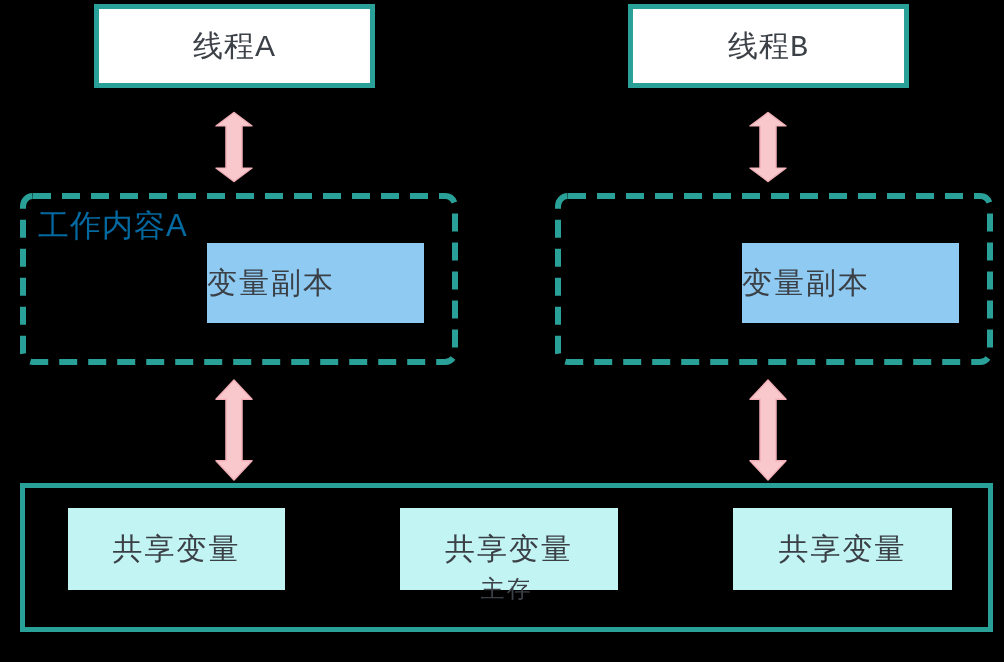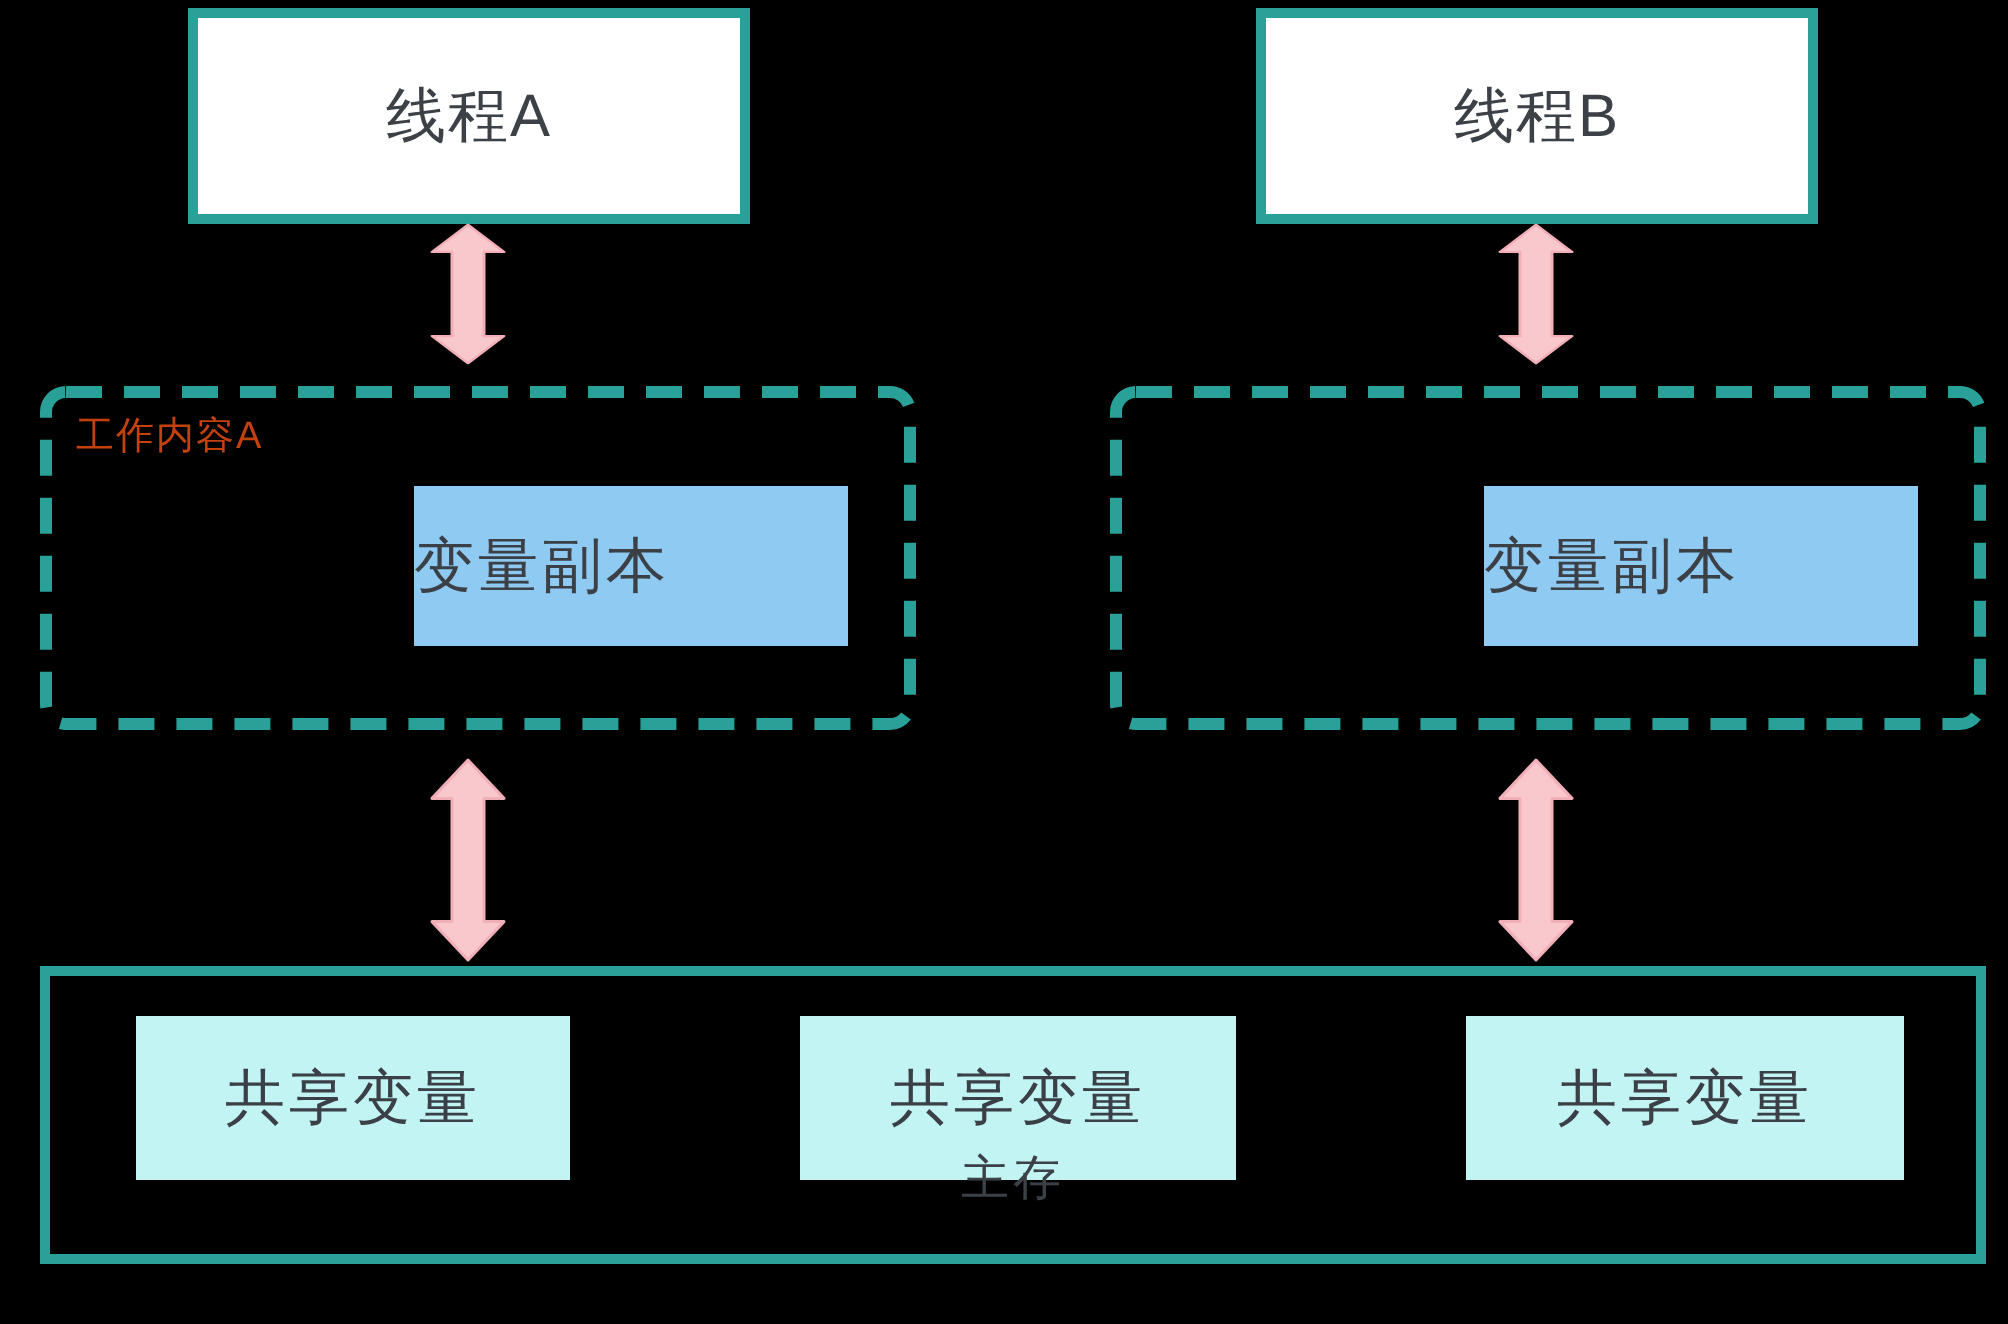--- a/index.html
+++ b/index.html
@@ -12,37 +12,37 @@
     position: relative;
     width: 1004px;
     height: 662px;
     background: #000000;
     overflow: hidden;
   }
   .abs { position: absolute; box-sizing: border-box; }
 
   
   .thread-box {
-    width: 281px; height: 108px; top: 4px;
+    width: 281px; height: 84px; top: 4px;
     background: #FFFFFF;
     border: 5px solid #2AA198;
     display: flex; align-items: center; justify-content: center;
     font-size: 30px; font-weight: 500; color: #3C4148;
     letter-spacing: 1px;
   }
 
   
   .work-box { width: 438px; height: 172px; top: 193px; }
   .work-box svg.dashed-rect {
     position: absolute; left: 0; top: 0; width: 100%; height: 100%;
     display: block;
   }
   .work-label {
     position: absolute; left: 18px; top: 12px;
-    font-size: 19px; font-weight: 500; color: #c2410c;
+    font-size: 31px; font-weight: 500; color: #0369a1;
     letter-spacing: 1px;
   }
   .var-copy {
     position: absolute; left: 187px; top: 50px;
     width: 217px; height: 80px;
     background: #8FCAF3;
     display: flex; align-items: center; 
     font-size: 30px; font-weight: 500; color: #3B4046;
     letter-spacing: 2px;
   }
@@ -74,21 +74,21 @@
 </style>
 </head>
 <body>
 
 <div class="canvas">
 
   <div class="abs thread-box" style="left: 94px; border-color: rgb(42, 161, 152);">
     <span>线程A</span>
   </div>
 
-  <div class="abs thread-box" style="left: 628px; border-color: rgb(42, 161, 152);">
+  <div class="abs thread-box" style="left: 628px; border-color: rgb(42, 161, 152); font-family: Liberation Mono, monospace;">
     <span>线程B</span>
   </div>
 
   <div class="abs arrow" style="left:215px; top:111px; height:72px;">
     <svg viewBox="0 0 38 101" preserveAspectRatio="none" aria-hidden="true">
       <polygon points="19,2 37,21 27,21 27,80 37,80 19,99 1,80 11,80 11,21 1,21" fill="#F9C8CD"></polygon>
     </svg>
   </div>
 
   <div class="abs arrow" style="left:749px; top:111px; height:72px;">

